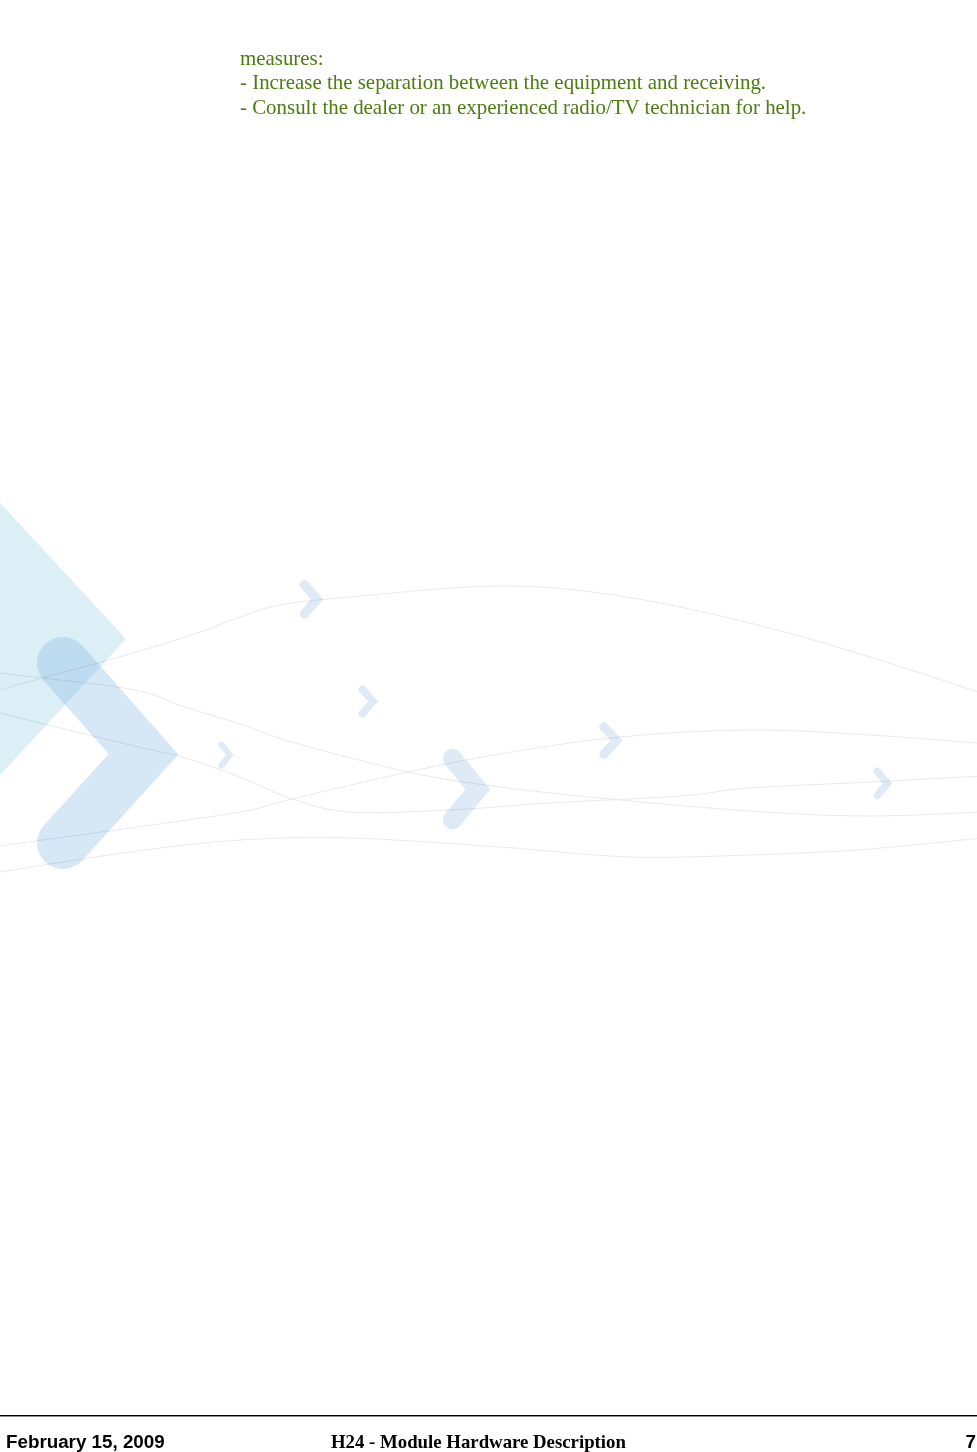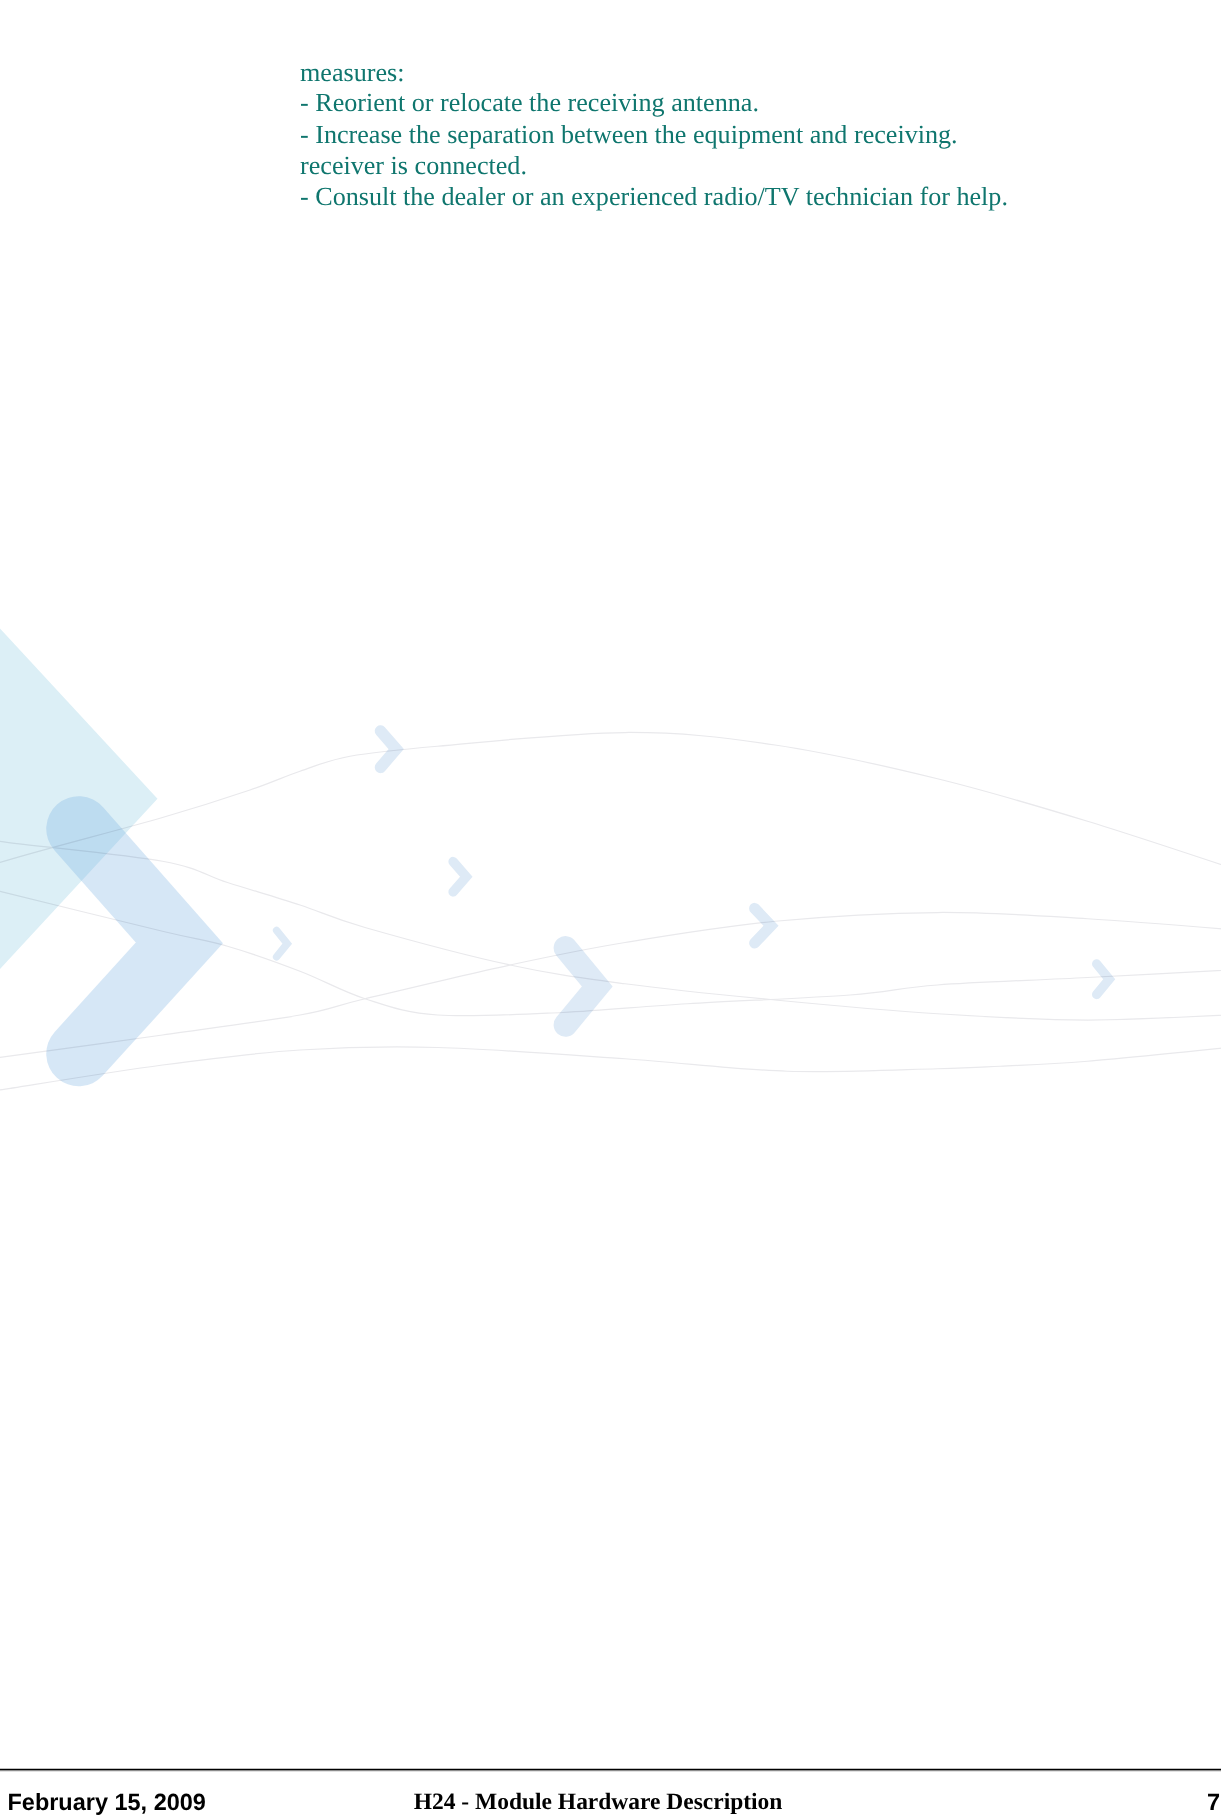--- a/index.html
+++ b/index.html
@@ -1,40 +1,38 @@
 <!DOCTYPE html>
 <html><head>
 <meta charset="utf-8">
 <title>H24 - Module Hardware Description</title>
 <style>
   html,body{margin:0;padding:0;}
   body{width:977px;height:1452px;background:#ffffff;position:relative;overflow:hidden;
        font-family:"Liberation Serif", serif;}
   .page{position:absolute;inset:0;width:977px;height:1452px;}
   .body-text{position:absolute;left:240px;top:45.5px;width:700px;
-       font-family:"Liberation Serif", serif;font-size:20.9px;line-height:24.9px;color:#0f766e;}
+       font-family:"Liberation Serif", serif;font-size:20.9px;line-height:24.9px;color:#4d7c0f;}
   .body-text p{margin:0;}
   .art{position:absolute;left:0;top:0;width:977px;height:1452px;pointer-events:none;}
   .footer-rule{position:absolute;left:0;top:1415px;width:977px;height:1px;background:#000;box-shadow:0 1px 0 rgba(0,0,0,0.45);}
   .footer{position:absolute;left:0;top:1427px;width:977px;height:28px;
        font-family:"Liberation Sans", sans-serif;font-weight:bold;font-size:18.8px;color:#000;}
   .footer .left{position:absolute;left:6px;top:4px;}
   .footer .center{position:absolute;left:331px;top:4px;font-family:Liberation Serif, serif;}
   .footer .right{position:absolute;right:1px;top:4px;}
 </style>
 </head>
 <body>
 
 <div class="page">
 
   <div class="body-text">
     <p>measures:</p>
-    <p>- Reorient or relocate the receiving antenna.</p>
     <p>- Increase the separation between the equipment and receiving.</p>
-    <p>receiver is connected.</p>
     <p>- Consult the dealer or an experienced radio/TV technician for help.</p>
   </div>
 
   <svg class="art" viewBox="0 0 977 1452" width="977" height="1452" preserveAspectRatio="none">
   <g>
     <polygon points="126,639 -84,412 -294,639 -84,866" fill="#dceff6"></polygon>
     <path d="M 63 663 L 143.5 754.3 L 63 843" fill="none" stroke="#76afe1" stroke-opacity="0.3" stroke-width="52" stroke-linecap="round" stroke-linejoin="miter"></path>
   </g>
 
   <g fill="none" stroke="#deeaf6" stroke-linecap="round" stroke-linejoin="miter">

